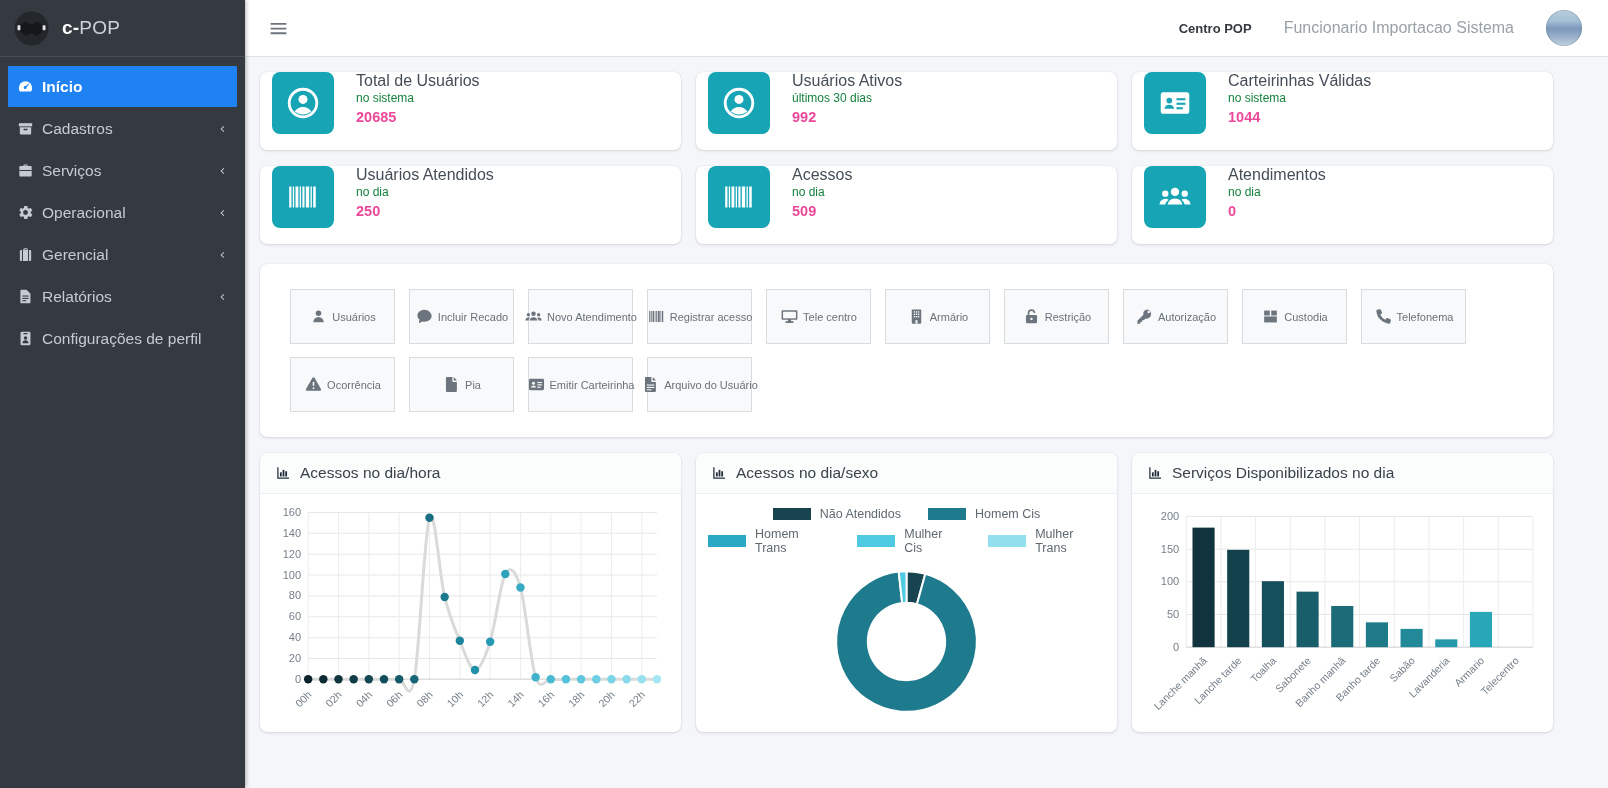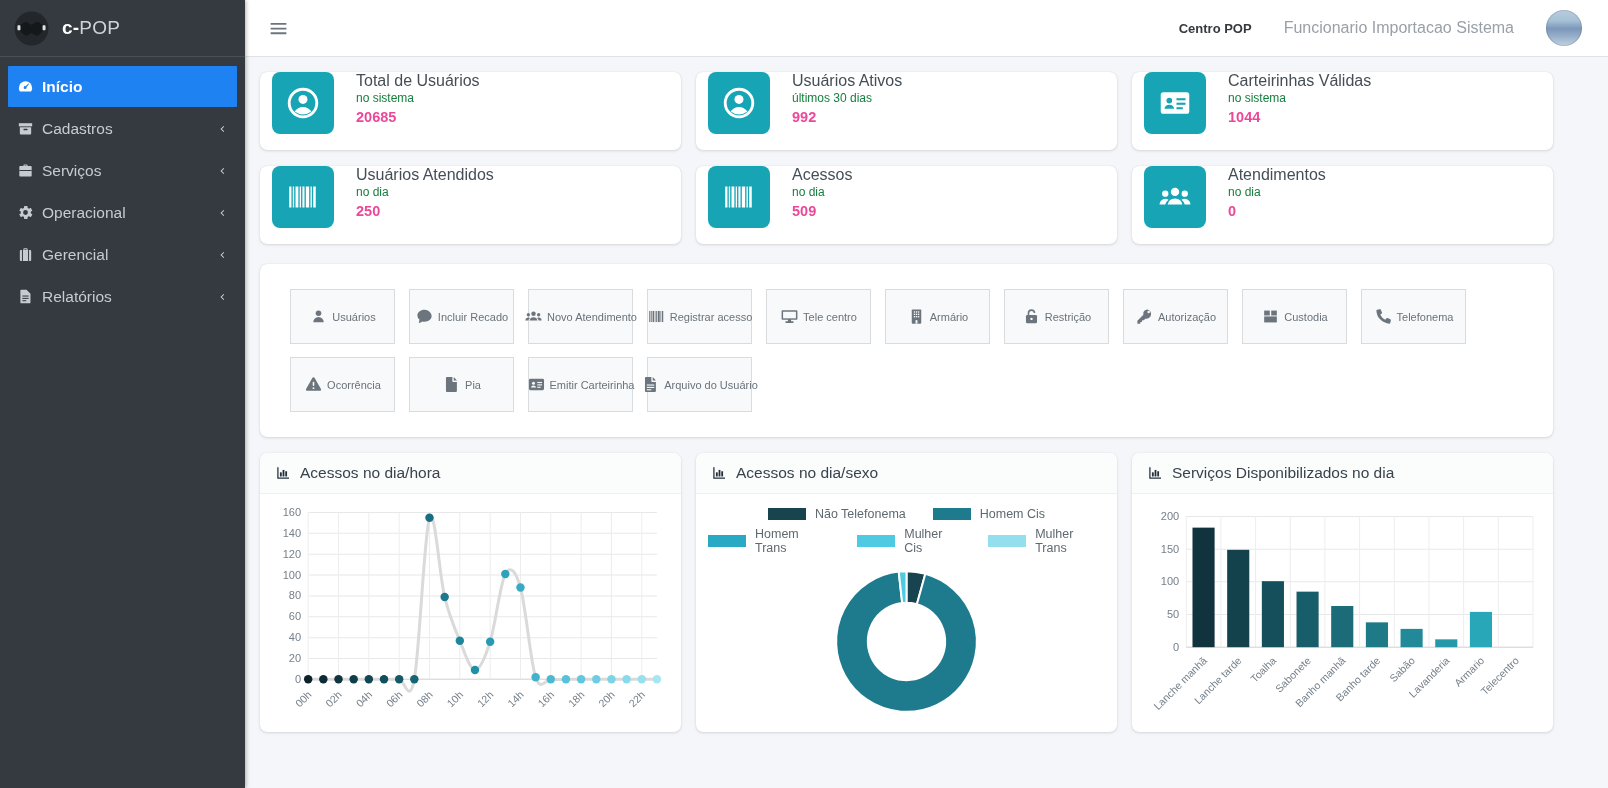--- a/index.html
+++ b/index.html
@@ -164,20 +164,34 @@
               </g>
             </svg>
           </span>
           <span class="nav-label">Relatórios</span>
           <span class="chev">
             <svg viewBox="0 0 24 24" fill="currentColor" xmlns="http://www.w3.org/2000/svg" aria-hidden="true">
               <path d="M15 5.9 8.9 12l6.1 6.1 1.4-1.4L11.7 12l4.7-4.7z"></path>
             </svg>
           </span>
         </div>
+        <div class="nav-item">
+          <span class="nicon">
+            <svg viewBox="0 0 24 24" fill="currentColor" xmlns="http://www.w3.org/2000/svg" aria-hidden="true">
+              <rect x="5" y="2.5" width="14" height="19" rx="1.8"></rect>
+              <g fill="var(--ibg,#343a40)">
+                <rect x="9" y="4.4" width="6" height="1.6" rx=".8"></rect>
+                <circle cx="12" cy="11.2" r="2.4"></circle>
+                <path d="M7.8 18.7a4.2 4.2 0 0 1 8.4 0z"></path>
+              </g>
+            </svg>
+          </span>
+          <span class="nav-label">Configurações de perfil</span>
+
+        </div>
       </nav>
   </aside>
 
   <div class="main">
 
     <header class="topbar">
       <span class="burger">
           <svg viewBox="0 0 24 24" fill="currentColor" xmlns="http://www.w3.org/2000/svg" aria-hidden="true">
             <path d="M3 5.6h18v2.1H3zM3 11h18v2.1H3zM3 16.4h18v2.1H3z"></path>
           </svg>
@@ -565,21 +579,21 @@
                   <rect x="15.4" y="9.4" width="2.7" height="7.8"></rect>
                 </svg>
               </span>
             <span>Acessos no dia/sexo</span>
           </div>
           <div class="chart-body">
             <div class="donut-legend">
                 <div class="legend-row">
                   <span class="legend-item">
                     <span class="legend-swatch" style="background: rgb(23, 68, 79);"></span>
-                    <span>Não Telefonema</span>
+                    <span>Não Atendidos</span>
                   </span>
                   <span class="legend-item">
                     <span class="legend-swatch" style="background: rgb(29, 123, 141);"></span>
                     <span>Homem Cis</span>
                   </span>
                 </div>
                 <div class="legend-row">
                   <span class="legend-item">
                     <span class="legend-swatch" style="background: rgb(41, 169, 196);"></span>
                     <span>Homem Trans</span>

